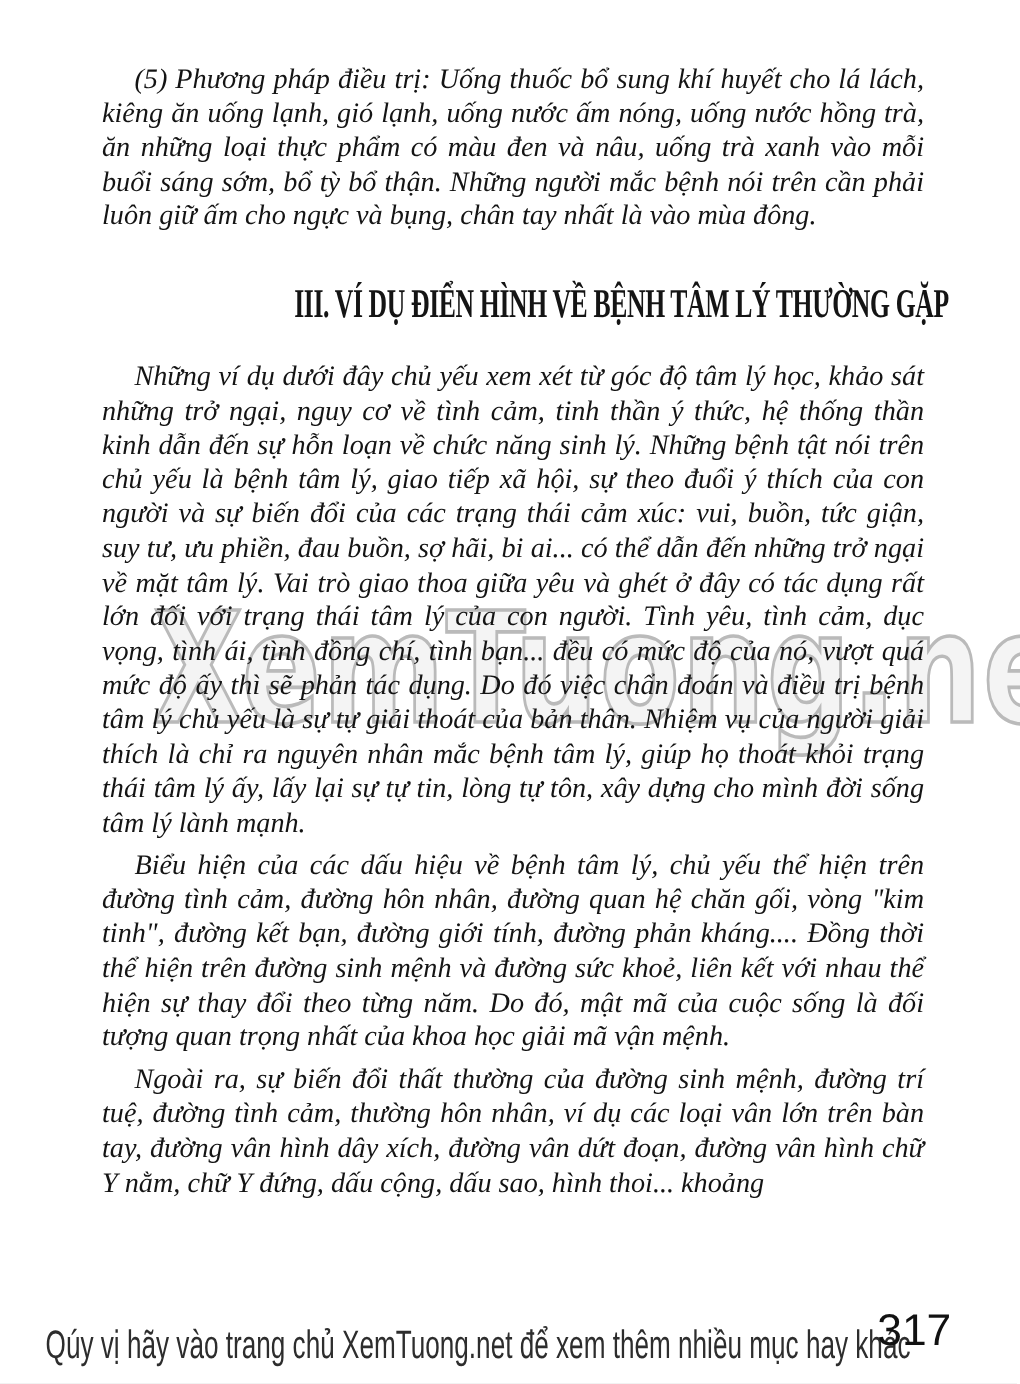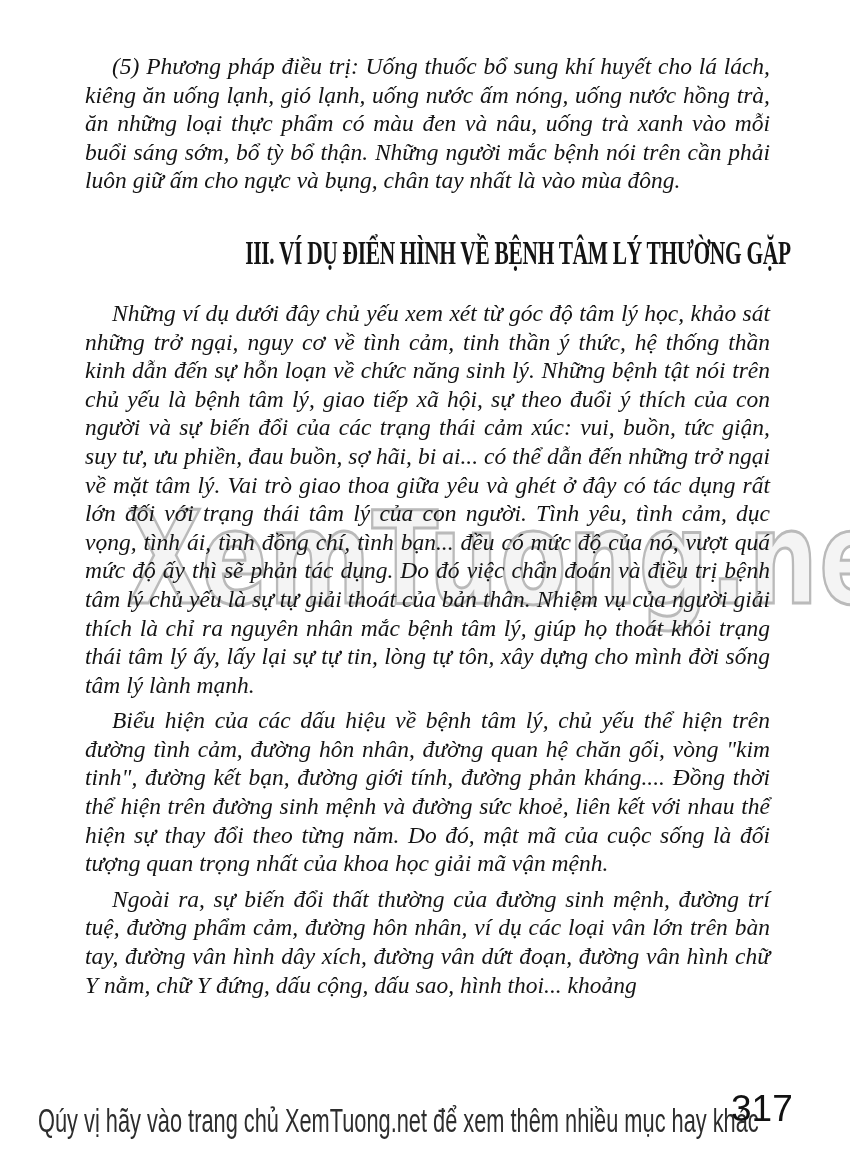--- a/index.html
+++ b/index.html
@@ -111,21 +111,21 @@
     <p>(5) Phương pháp điều trị: Uống thuốc bổ sung khí huyết cho lá lách, kiêng ăn uống lạnh, gió lạnh, uống nước ấm nóng, uống nước hồng trà, ăn những loại thực phẩm có màu đen và nâu, uống trà xanh vào mỗi buổi sáng sớm, bổ tỳ bổ thận. Những người mắc bệnh nói trên cần phải luôn giữ ấm cho ngực và bụng, chân tay nhất là vào mùa đông.</p>
 
     <h2 class="heading">
       <span class="heading-inner">III. VÍ DỤ ĐIỂN HÌNH VỀ BỆNH TÂM LÝ THƯỜNG GẶP</span>
     </h2>
 
     <p>Những ví dụ dưới đây chủ yếu xem xét từ góc độ tâm lý học, khảo sát những trở ngại, nguy cơ về tình cảm, tinh thần ý thức, hệ thống thần kinh dẫn đến sự hỗn loạn về chức năng sinh lý. Những bệnh tật nói trên chủ yếu là bệnh tâm lý, giao tiếp xã hội, sự theo đuổi ý thích của con người và sự biến đổi của các trạng thái cảm xúc: vui, buồn, tức giận, suy tư, ưu phiền, đau buồn, sợ hãi, bi ai... có thể dẫn đến những trở ngại về mặt tâm lý. Vai trò giao thoa giữa yêu và ghét ở đây có tác dụng rất lớn đối với trạng thái tâm lý của con người. Tình yêu, tình cảm, dục vọng, tình ái, tình đồng chí, tình bạn... đều có mức độ của nó, vượt quá mức độ ấy thì sẽ phản tác dụng. Do đó việc chẩn đoán và điều trị bệnh tâm lý chủ yếu là sự tự giải thoát của bản thân. Nhiệm vụ của người giải thích là chỉ ra nguyên nhân mắc bệnh tâm lý, giúp họ thoát khỏi trạng thái tâm lý ấy, lấy lại sự tự tin, lòng tự tôn, xây dựng cho mình đời sống tâm lý lành mạnh.</p>
 
     <p>Biểu hiện của các dấu hiệu về bệnh tâm lý, chủ yếu thể hiện trên đường tình cảm, đường hôn nhân, đường quan hệ chăn gối, vòng "kim tinh", đường kết bạn, đường giới tính, đường phản kháng.... Đồng thời thể hiện trên đường sinh mệnh và đường sức khoẻ, liên kết với nhau thể hiện sự thay đổi theo từng năm. Do đó, mật mã của cuộc sống là đối tượng quan trọng nhất của khoa học giải mã vận mệnh.</p>
 
-    <p>Ngoài ra, sự biến đổi thất thường của đường sinh mệnh, đường trí tuệ, đường phẩm cảm, đường hôn nhân, ví dụ các loại vân lớn trên bàn tay, đường vân hình dây xích, đường vân dứt đoạn, đường vân hình chữ Y nằm, chữ Y đứng, dấu cộng, dấu sao, hình thoi... khoảng</p>
+    <p>Ngoài ra, sự biến đổi thất thường của đường sinh mệnh, đường trí tuệ, đường tình cảm, thường hôn nhân, ví dụ các loại vân lớn trên bàn tay, đường vân hình dây xích, đường vân dứt đoạn, đường vân hình chữ Y nằm, chữ Y đứng, dấu cộng, dấu sao, hình thoi... khoảng</p>
   </div>
 
   <div class="page-number">317</div>
 
   <div class="footer">
     <span class="footer-inner">Qúy vị hãy vào trang chủ XemTuong.net để xem thêm nhiều mục hay khác</span>
   </div>
 
 </div>
 

